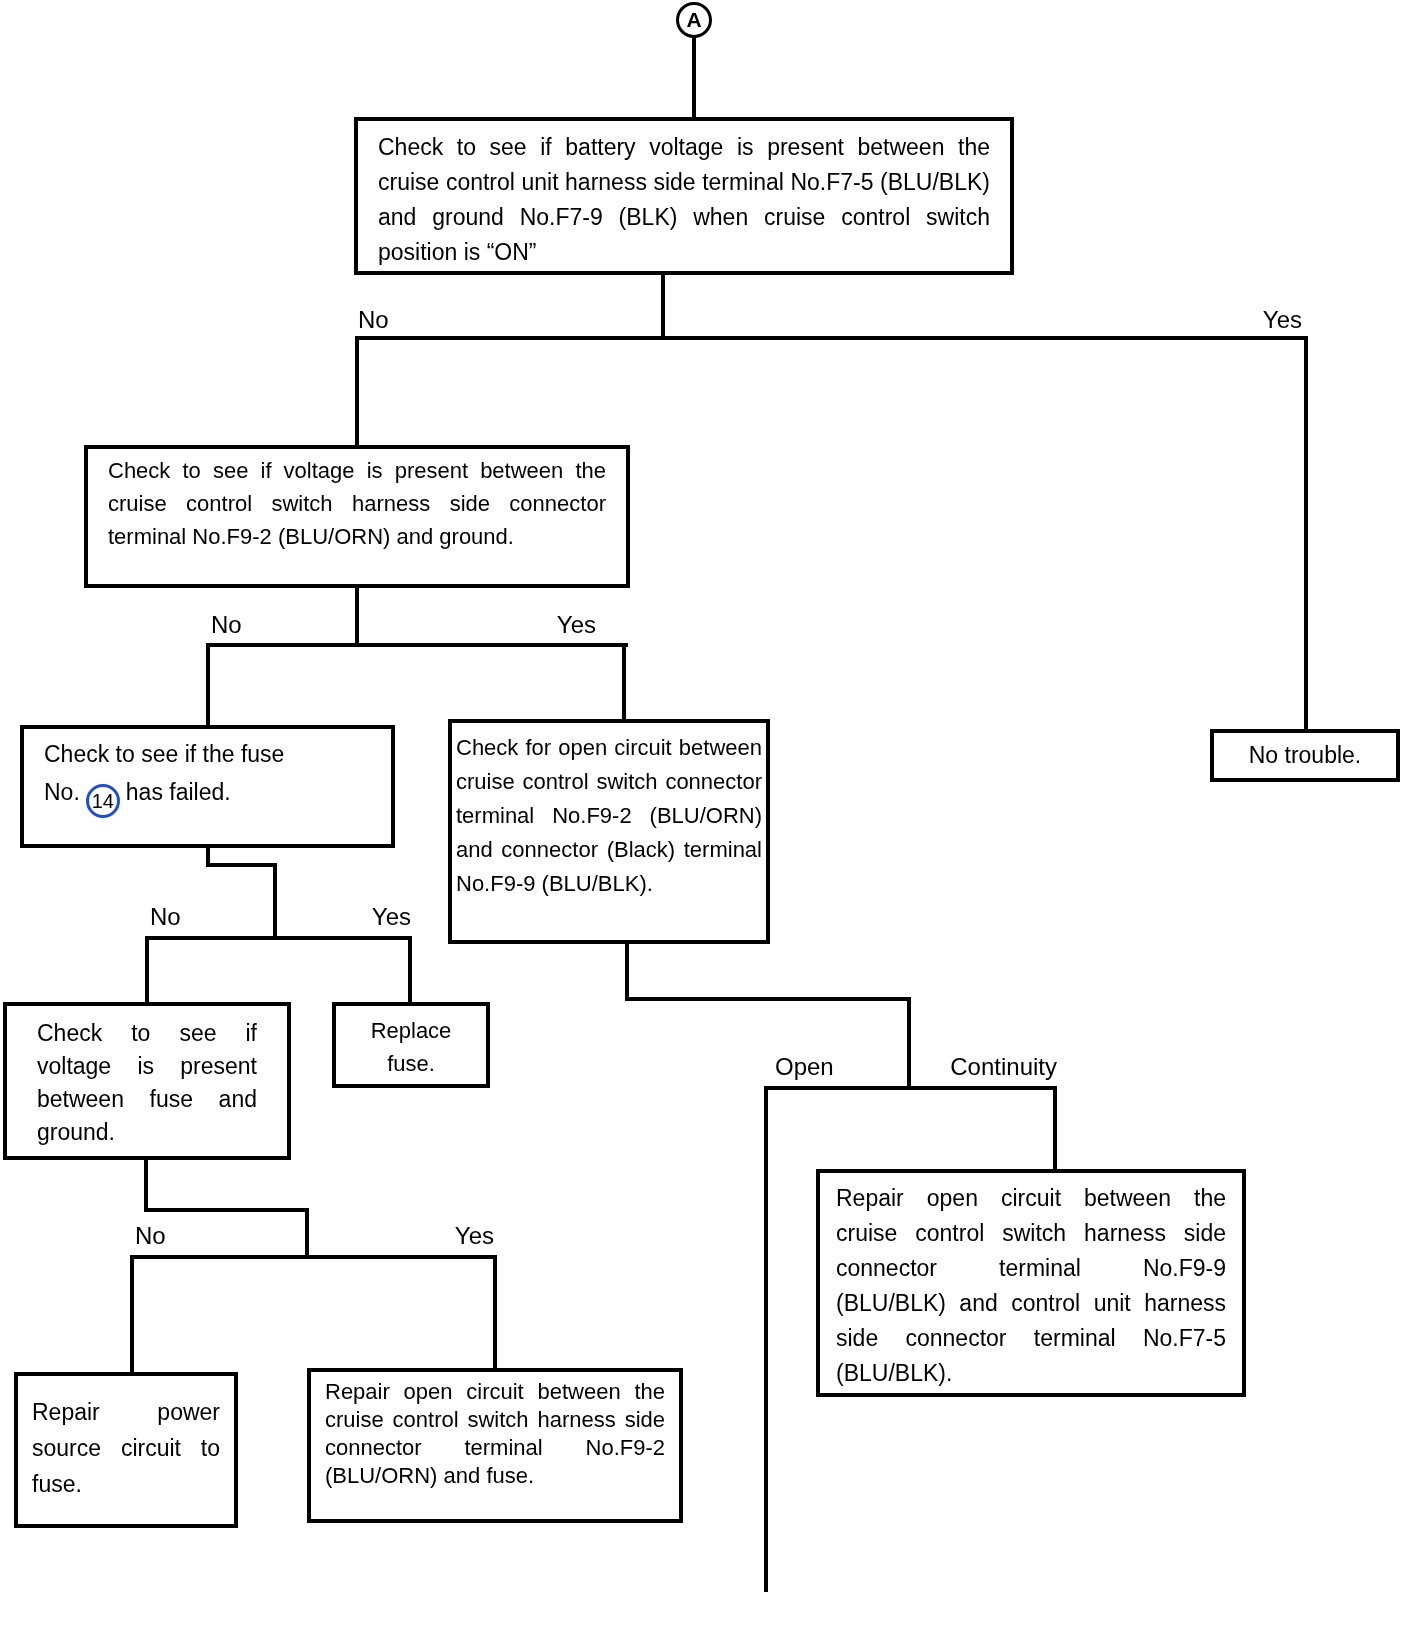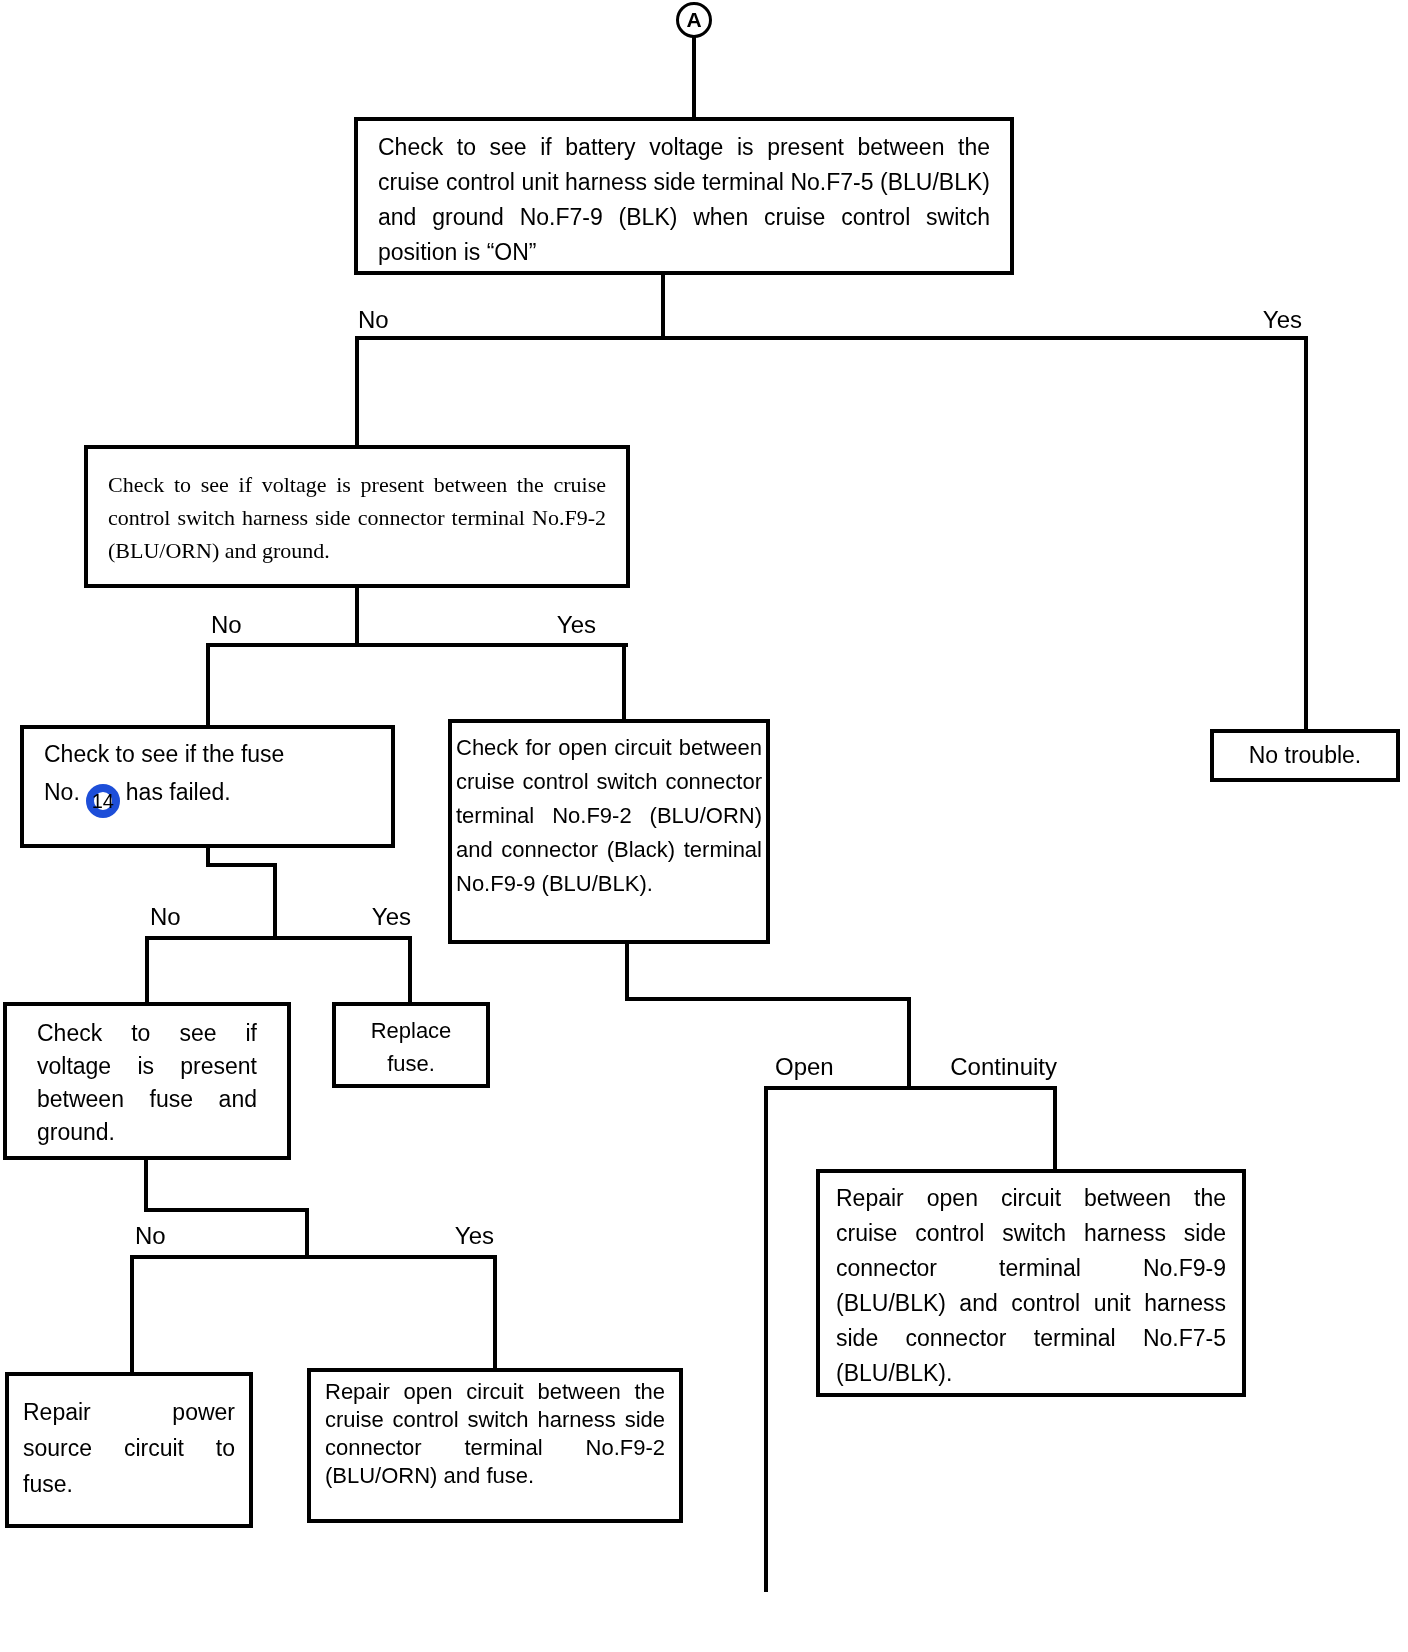--- a/index.html
+++ b/index.html
@@ -15,31 +15,31 @@
   .edge-label{position:absolute; font-size:24px; white-space:nowrap;}
   .edge-label.right{transform:translateX(-100%);}
   .connector-circle{
     position:absolute; left:676px; top:2px; width:36px; height:36px;
     box-sizing:border-box; border:3px solid #000; border-radius:50%;
     display:flex; align-items:center; justify-content:center;
     font-size:21px; font-weight:bold; background:#fff;
   }
   .circled-num{
     display:inline-flex; align-items:center; justify-content:center;
-    width:34px; height:34px; box-sizing:border-box; border:8px solid #1d4ed8;
+    width:34px; height:34px; box-sizing:border-box; border:3px solid #1d4ed8;
     border-radius:50%; font-size:20px; vertical-align:-8px; margin:0 6px;
   }
   
   .b1{left:354px; top:117px; width:660px; height:158px; font-size:23px; line-height:35px; padding:9px 20px;}
-  .b2{left:84px;  top:445px; width:546px; height:143px; font-size:22px; line-height:33px; padding:19px 20px;font-family:Liberation Serif, serif;}
+  .b2{left:84px;  top:445px; width:546px; height:143px; font-size:22px; line-height:33px; padding:5px 20px;}
   .b3{left:20px;  top:725px; width:375px; height:123px;  font-size:23px; line-height:38px; padding:6px 20px; text-align:left;}
   .b4{left:448px; top:719px; width:322px; height:225px; font-size:22px; line-height:34px; padding:8px 4px;}
   .b5{left:3px;   top:1002px; width:288px; height:158px; font-size:23px; line-height:33px; padding:11px 30px;}
   .b6{left:332px; top:1002px; width:158px; height:86px;  font-size:22px; line-height:33px; padding:8px 12px; text-align:center;}
-  .b7{left:5px;   top:1372px; width:248px; height:156px; font-size:23px; line-height:36px; padding:18px 14px;}
+  .b7{left:14px;   top:1372px; width:224px; height:156px; font-size:23px; line-height:36px; padding:18px 14px;}
   .b8{left:307px; top:1368px; width:376px; height:155px; font-size:22px; line-height:28px; padding:6px 14px;}
   .b9{left:816px; top:1169px; width:430px; height:228px; font-size:23px; line-height:35px; padding:8px 16px;}
   .b10{left:1210px; top:729px;  width:190px; height:53px; font-size:23px; line-height:45px; text-align:center;}
   .b11{left:542px;  top:1592px; width:442px; height:53px; font-size:23px; line-height:45px; text-align:center;}
 </style>
 </head>
 <body>
 
 <div class="canvas">
 

